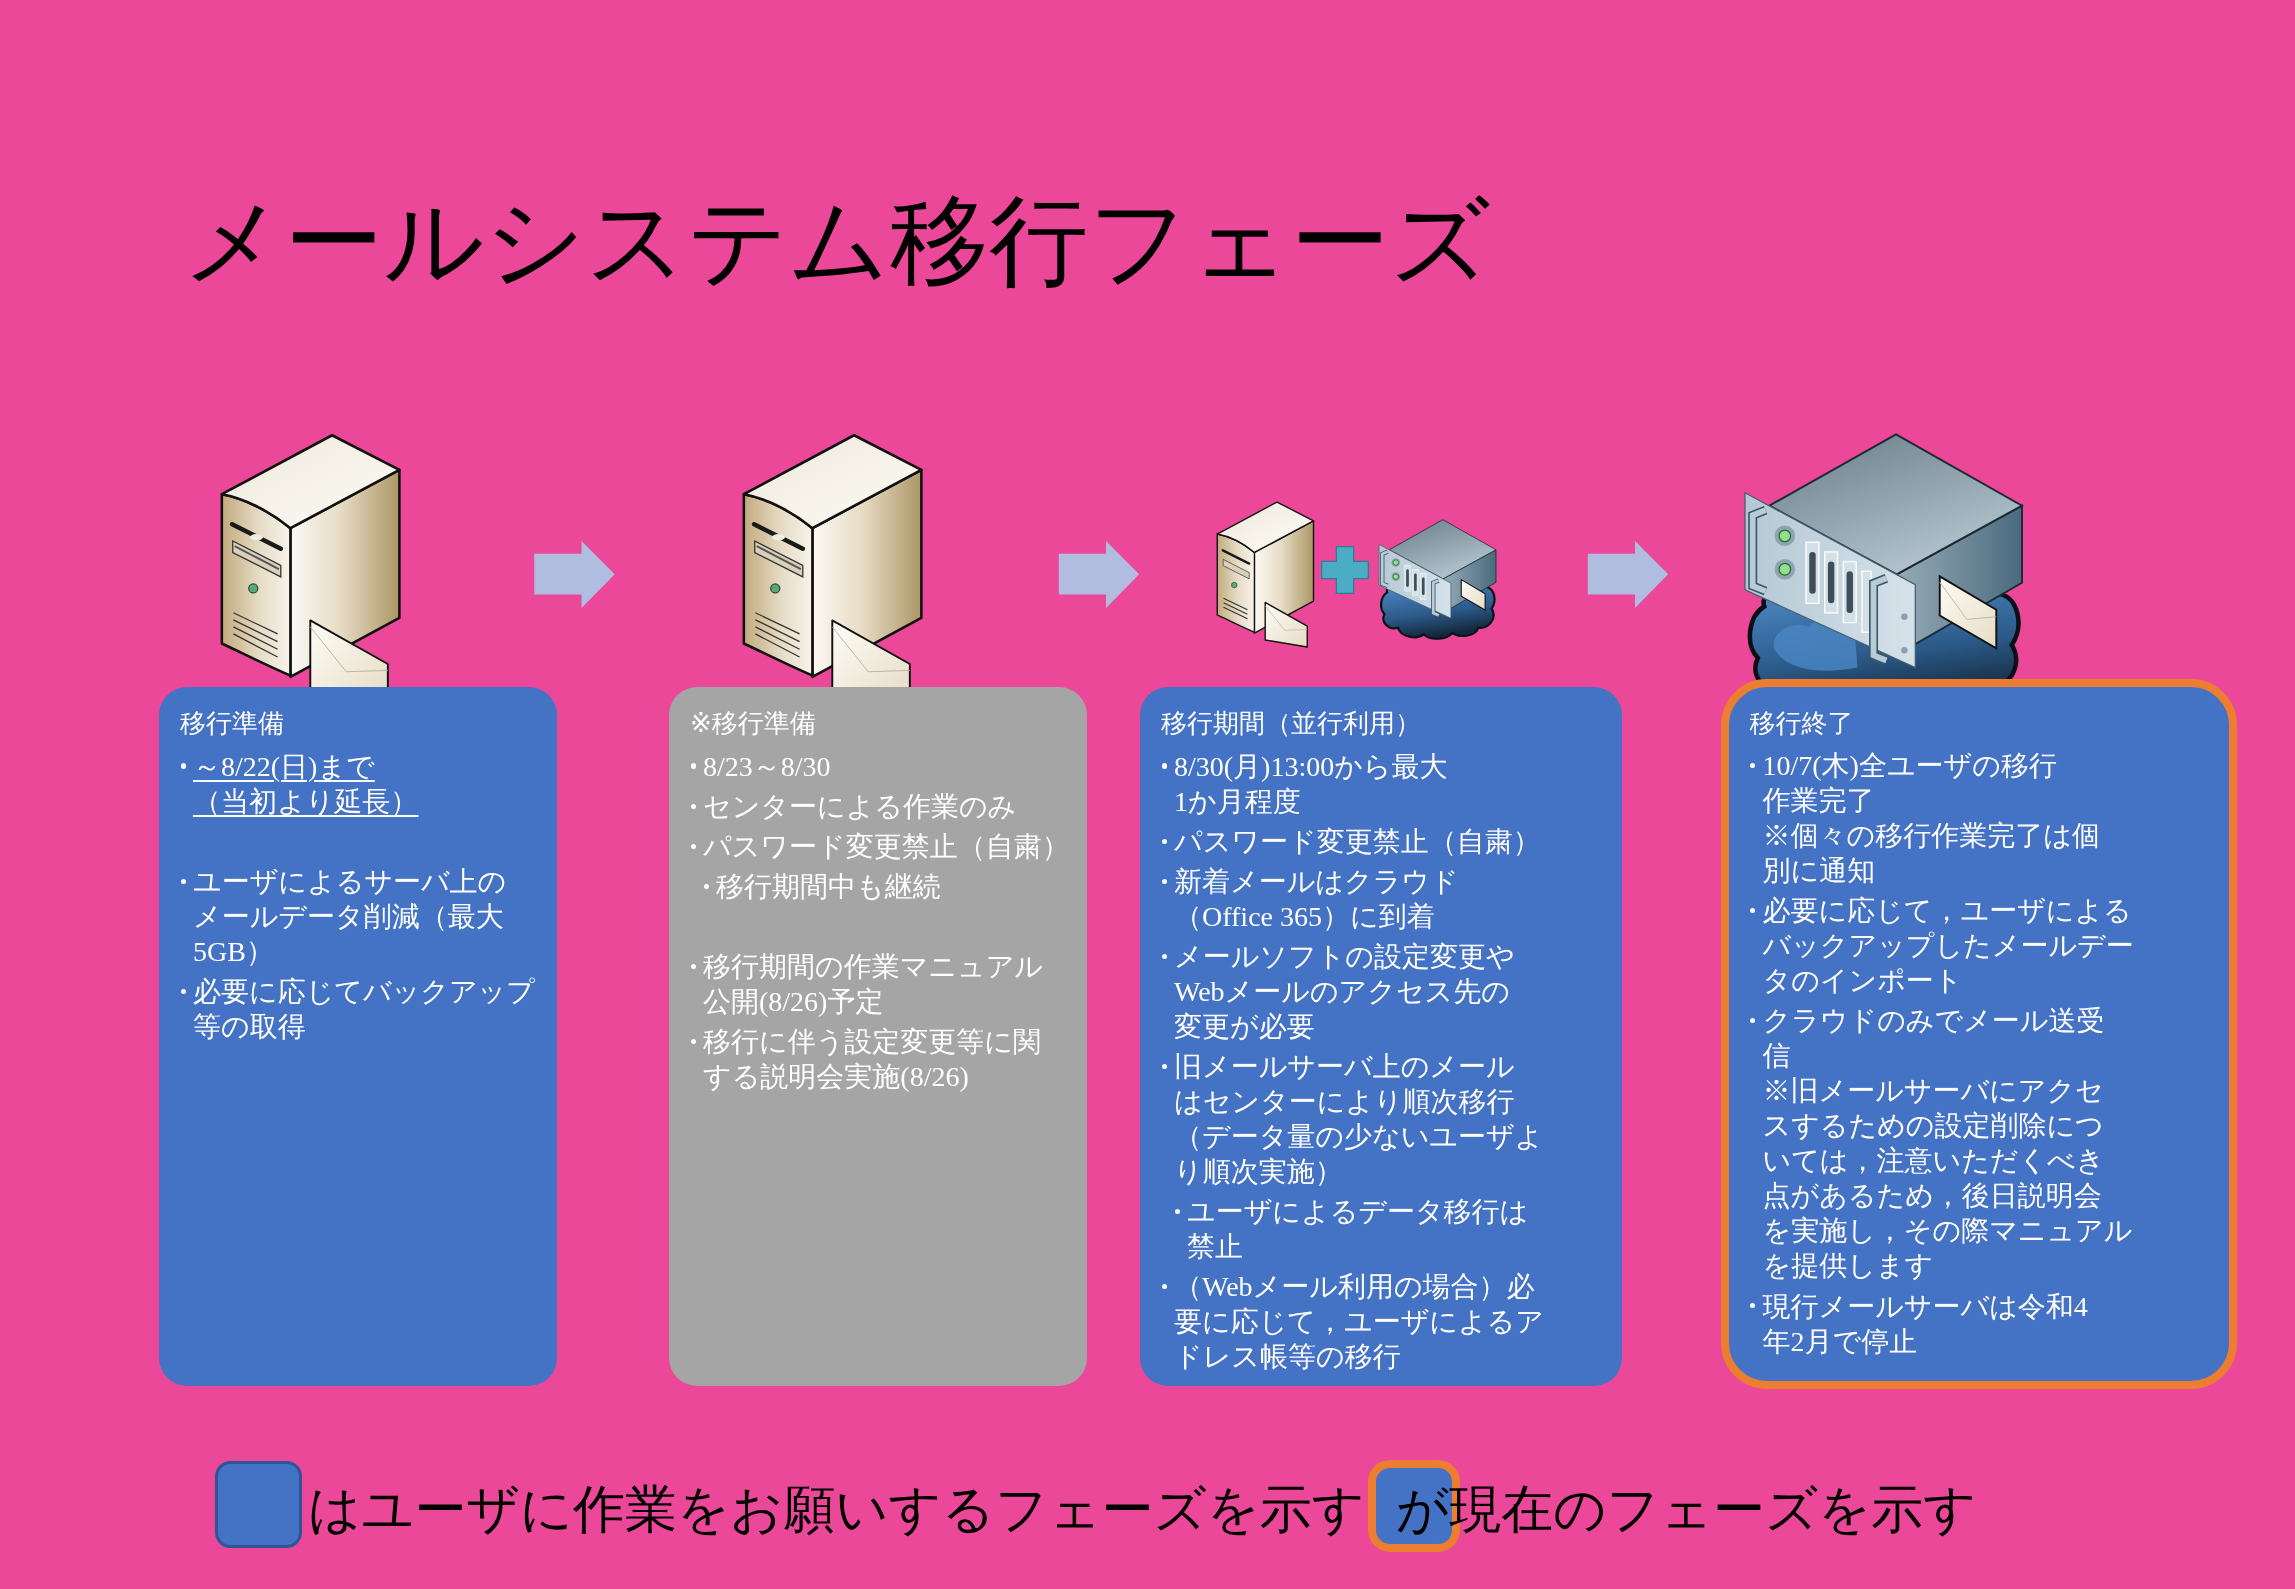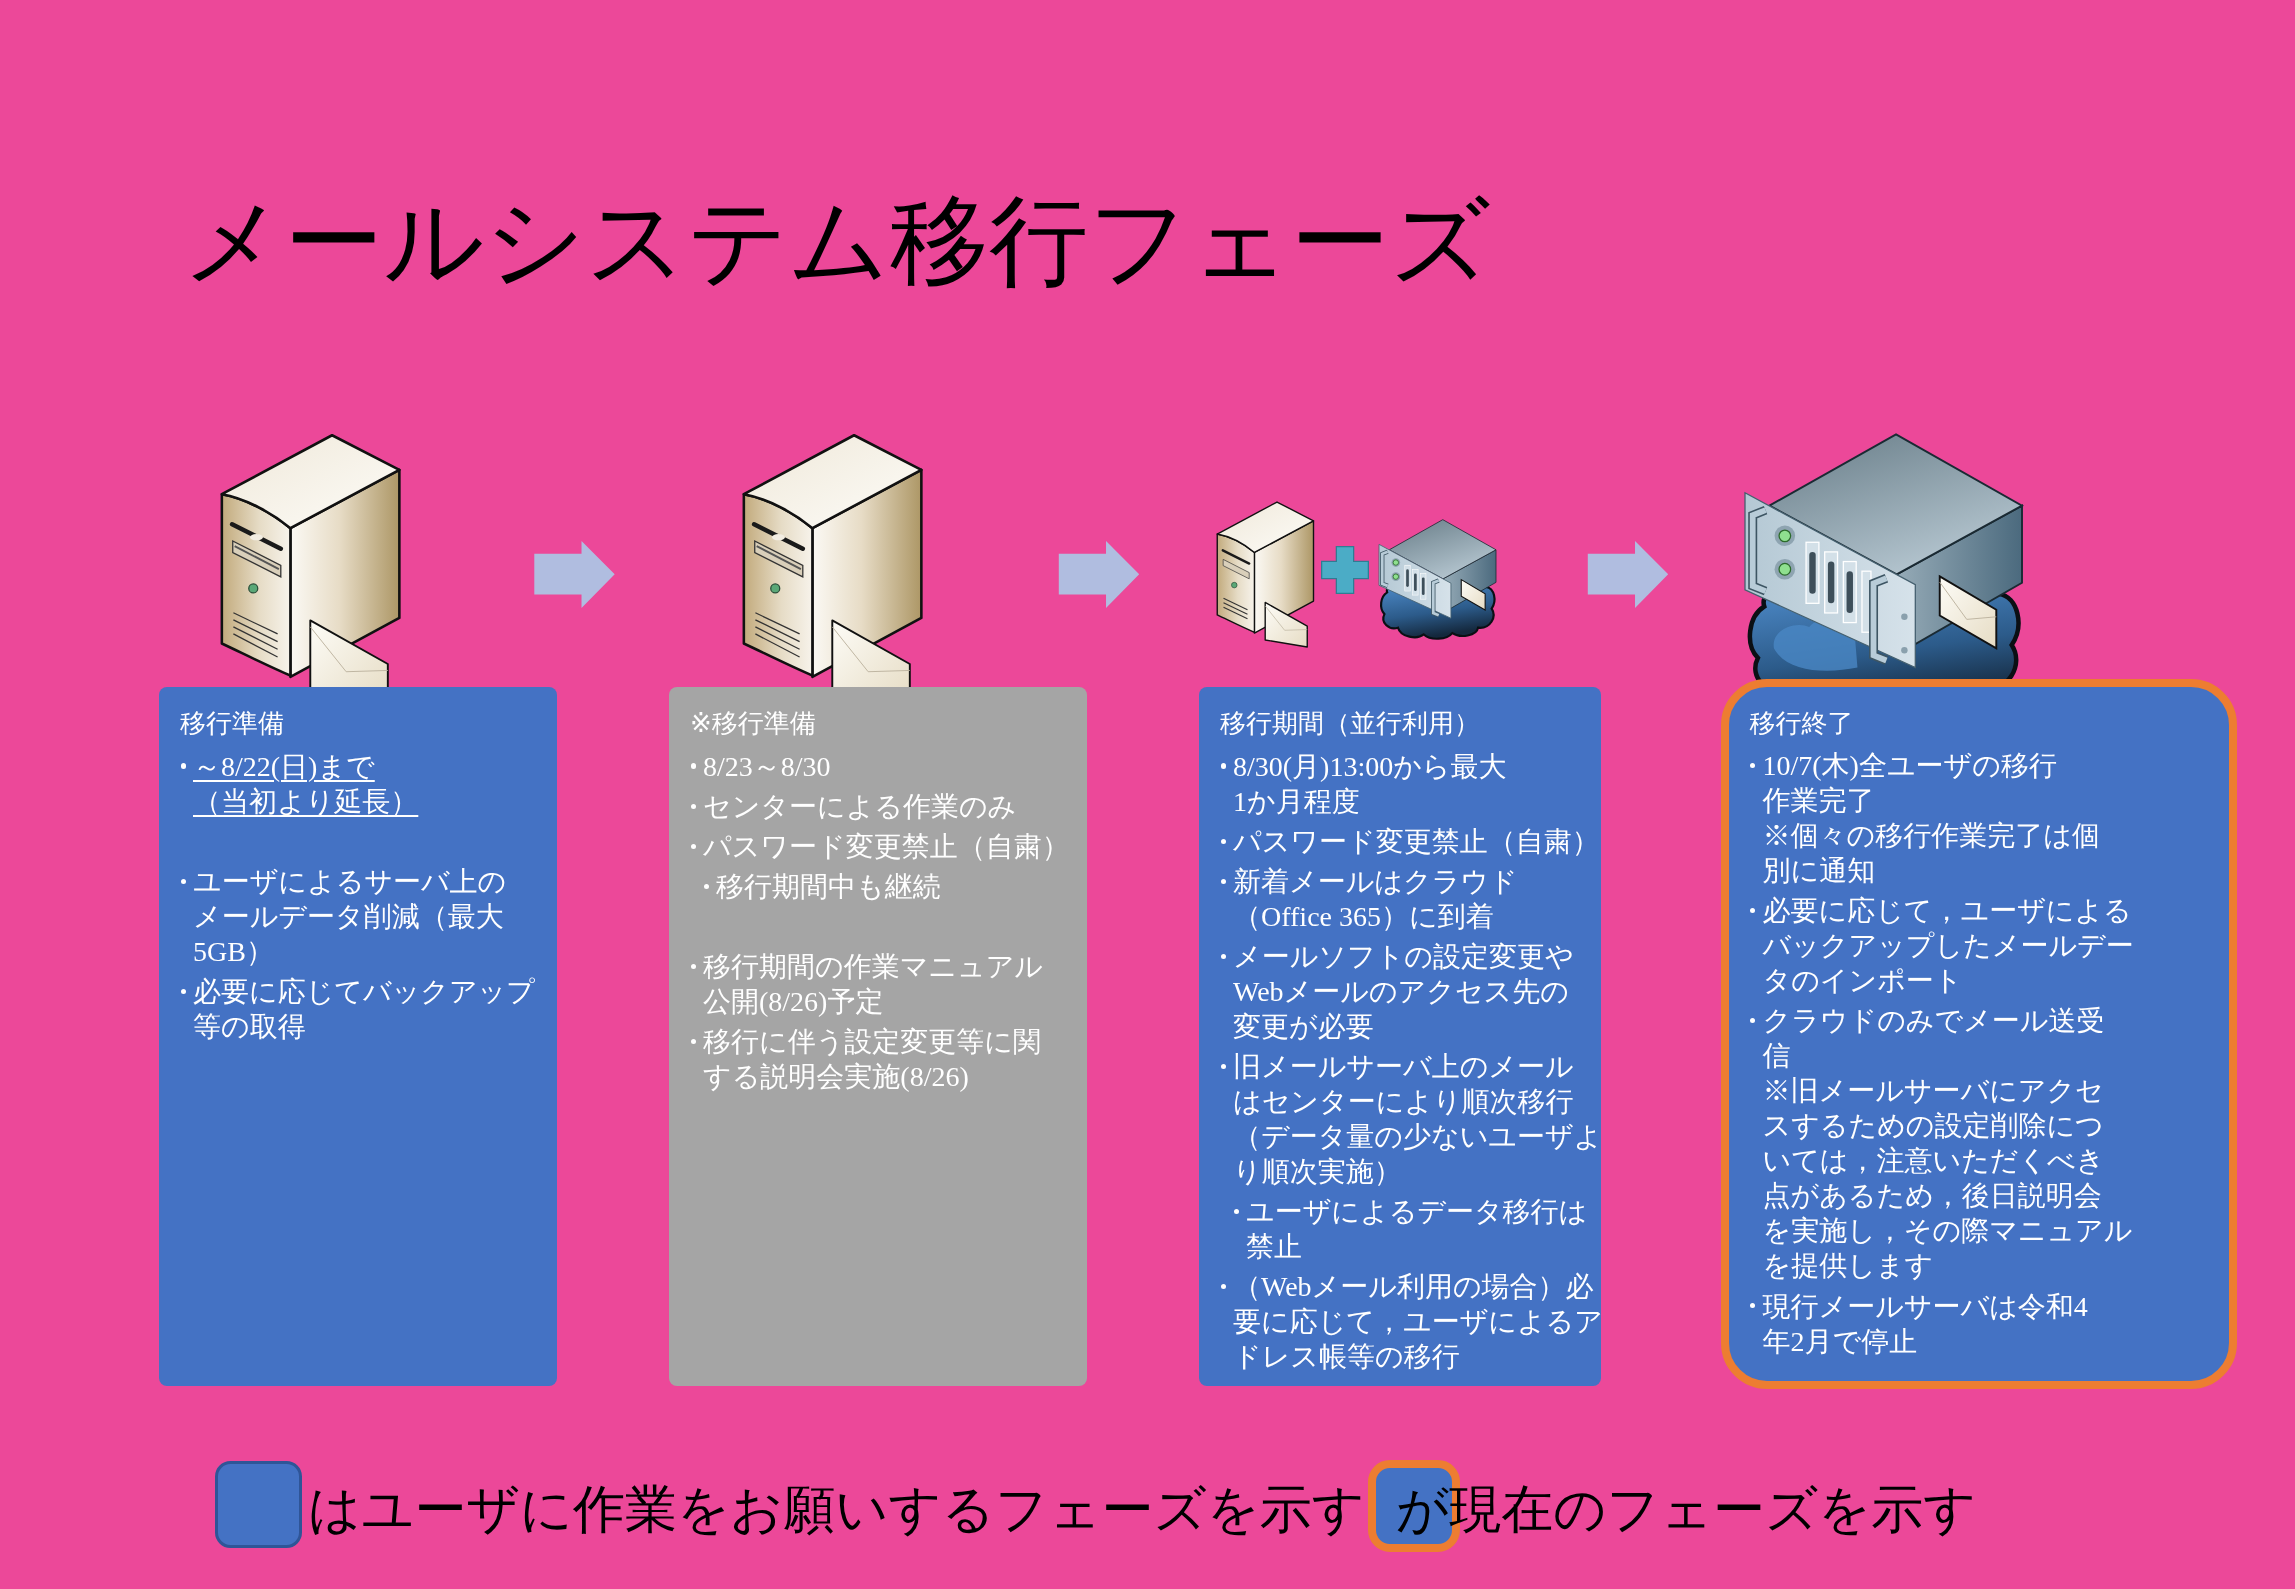--- a/index.html
+++ b/index.html
@@ -8,26 +8,26 @@
     background: #ec4899; font-family: "DejaVu Sans", sans-serif; color: #000;
   }
   .abs { position: absolute; }
   #title {
     left: 183px; top: 191px; font-size: 99px; line-height: 99px;
     white-space: nowrap; letter-spacing: 0;
   }
   .icon { position: absolute; z-index: 1; overflow: visible; }
   .phase {
     position: absolute; z-index: 2; box-sizing: border-box; color: #ffffff;
-    top: 687px; height: 699px; border-radius: 8px;
+    top: 687px; height: 699px; border-radius: 28px;
     padding: 19px 7.7px 0 21px;
   }
   #phase-1 { left: 159px; width: 398px; background: #4472c4; }
   #phase-2 { left: 669px; width: 418px; background: #a5a5a5; }
-  #phase-3 { left: 1199px; width: 402px; background: #4472c4; }
+  #phase-3 { left: 1140px; width: 482px; background: #4472c4; }
   #phase-4 {
     left: 1721px; top: 679px; width: 516px; height: 710px;
     background: #4472c4; border: 8.3px solid #ed7d31; border-radius: 46px;
     padding: 18.6px 5.1px 0 20.5px;
   }
   .hdr { font-size: 26px; line-height: 35px; margin-bottom: 7.7px; white-space: nowrap; }
   .para { position: relative; padding-left: 13px; margin-top: 5.1px; }
   .para.sub { margin-left: 13px; }
   .ln { font-size: 28px; line-height: 35px; white-space: nowrap; font-family: Liberation Serif, serif; }
   .ln.ul span { text-decoration: underline; text-decoration-thickness: 1.9px; text-underline-offset: 3.9px; }

